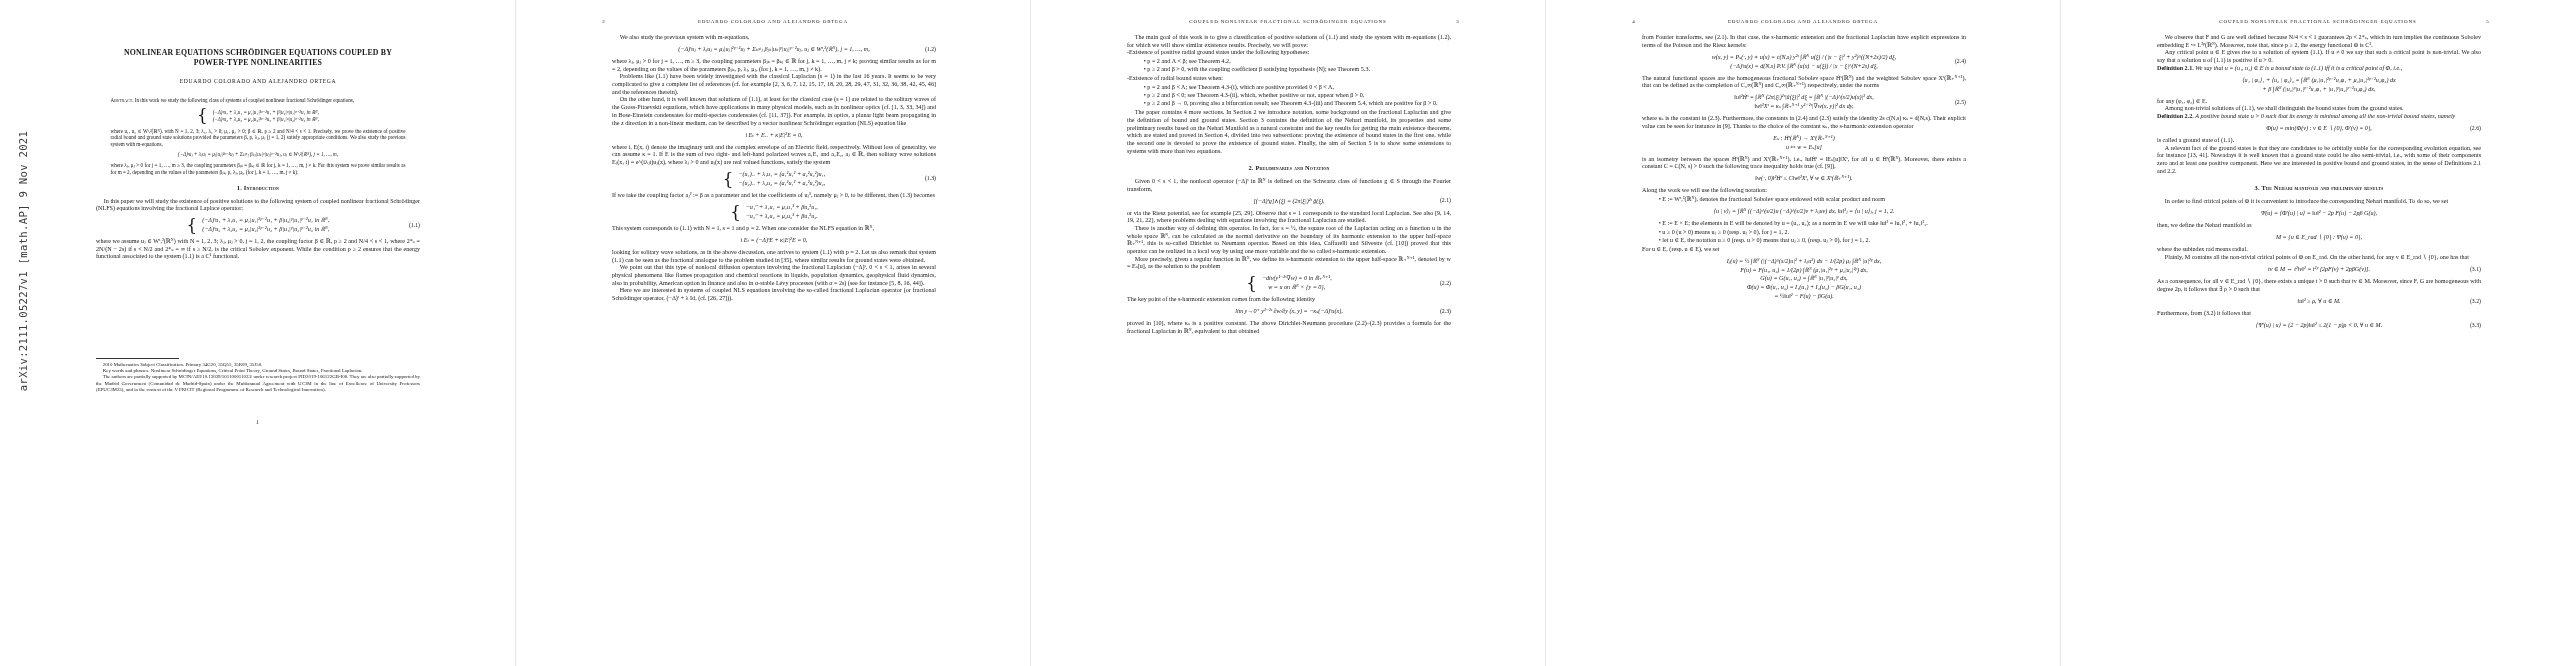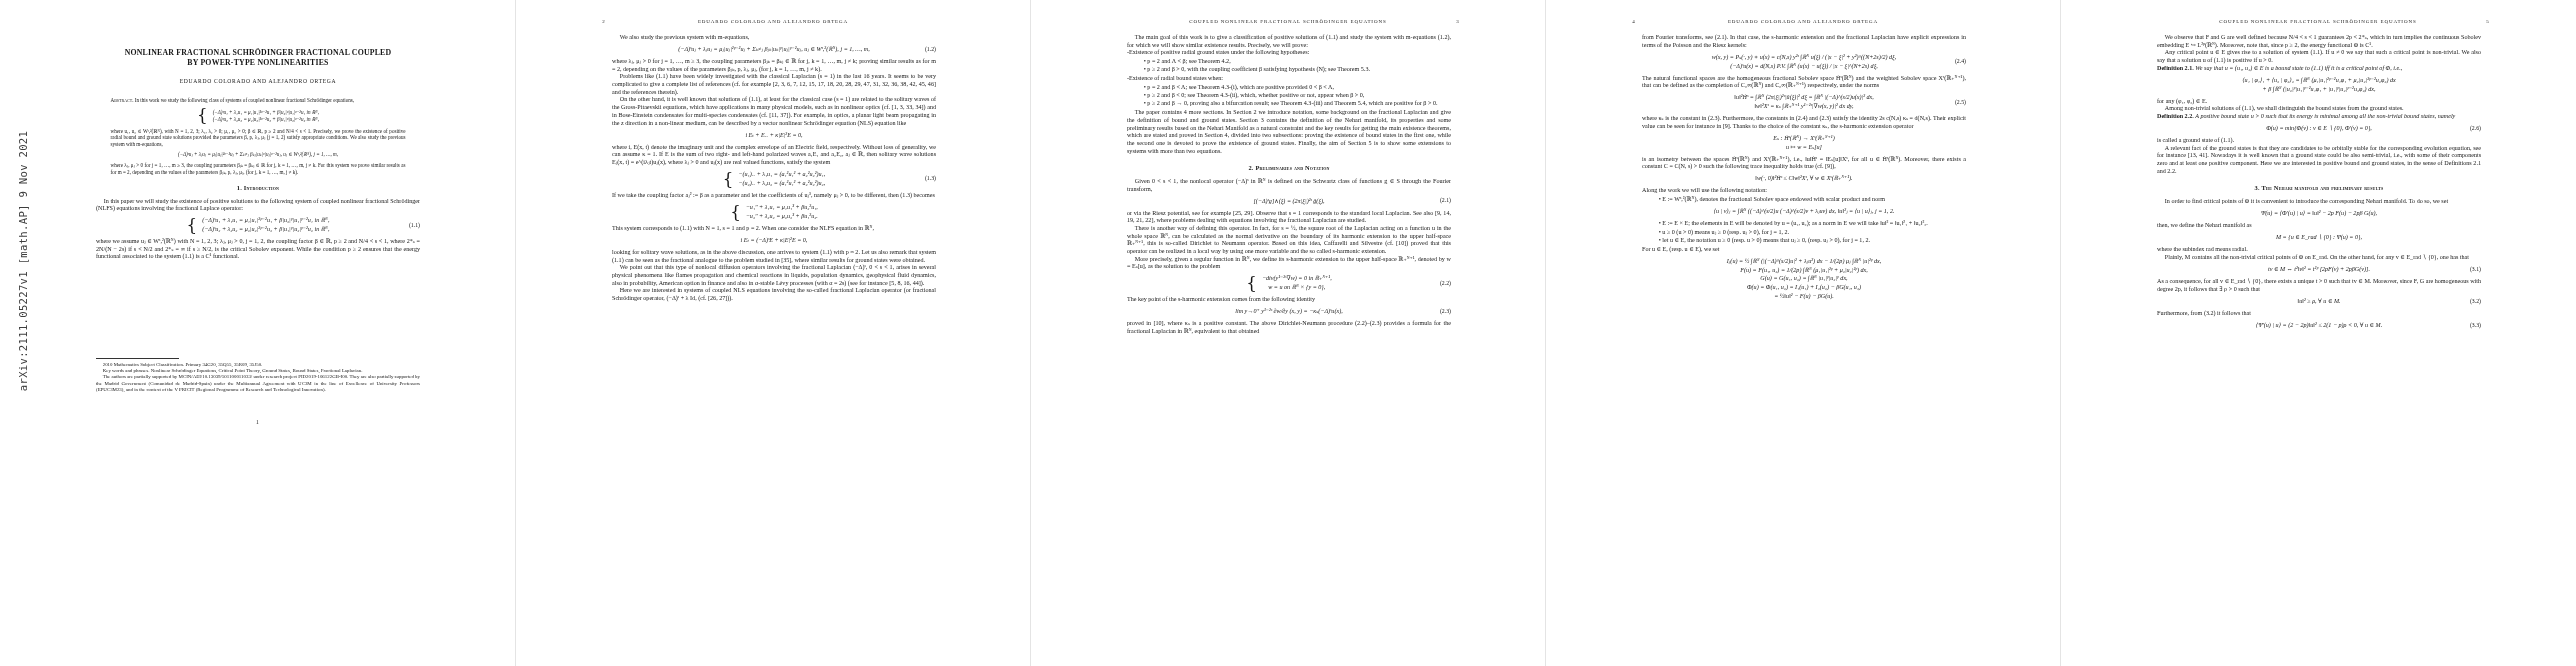--- a/index.html
+++ b/index.html
@@ -60,21 +60,21 @@
 </style>
 </head>
 <body>
 
 <div class="montage">
 
   <div class="watermark">arXiv:2111.05227v1  [math.AP]  9 Nov 2021</div>
 
   <section class="page page1">
     <div class="body">
-      <h1 class="title">NONLINEAR FRACTIONAL SCHRÖDINGER FRACTIONAL COUPLED BY POWER-TYPE NONLINEARITIES</h1>
+      <h1 class="title">NONLINEAR EQUATIONS SCHRÖDINGER EQUATIONS COUPLED BY POWER-TYPE NONLINEARITIES</h1>
       <div class="authors">EDUARDO COLORADO AND ALEJANDRO ORTEGA</div>
 
       <div class="abstract">
         <p class="par noind"><span class="sc-label">Abstract.</span> <span>In this work we study the following class of systems of coupled nonlinear fractional Schrödinger equations,</span></p>
         <div class="eq">
           <span class="brace">{</span>
           <span class="eq-lines">
             <span class="math">(−Δ)ˢu₁ + λ₁u₁ = μ₁|u₁|²ᵖ⁻²u₁ + β|u₂|ᵖ|u₁|ᵖ⁻²u₁   in ℝᴺ,</span>
             <span class="math">(−Δ)ˢu₂ + λ₂u₂ = μ₂|u₂|²ᵖ⁻²u₂ + β|u₁|ᵖ|u₂|ᵖ⁻²u₂   in ℝᴺ,</span>
           </span>

